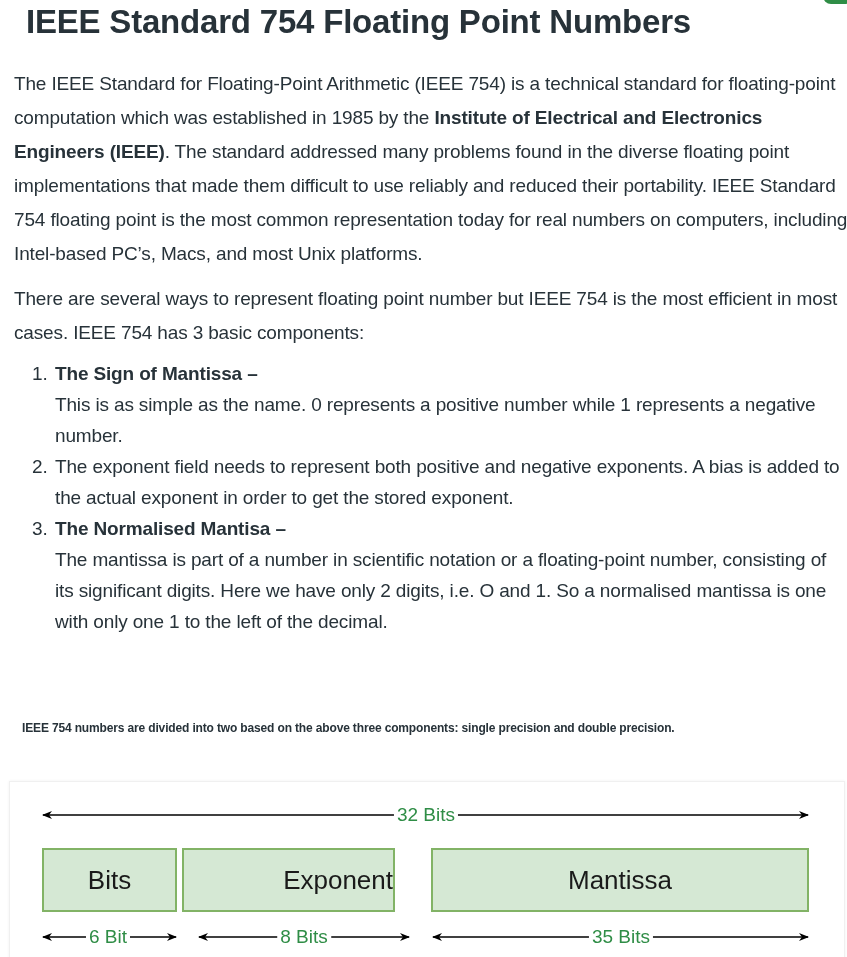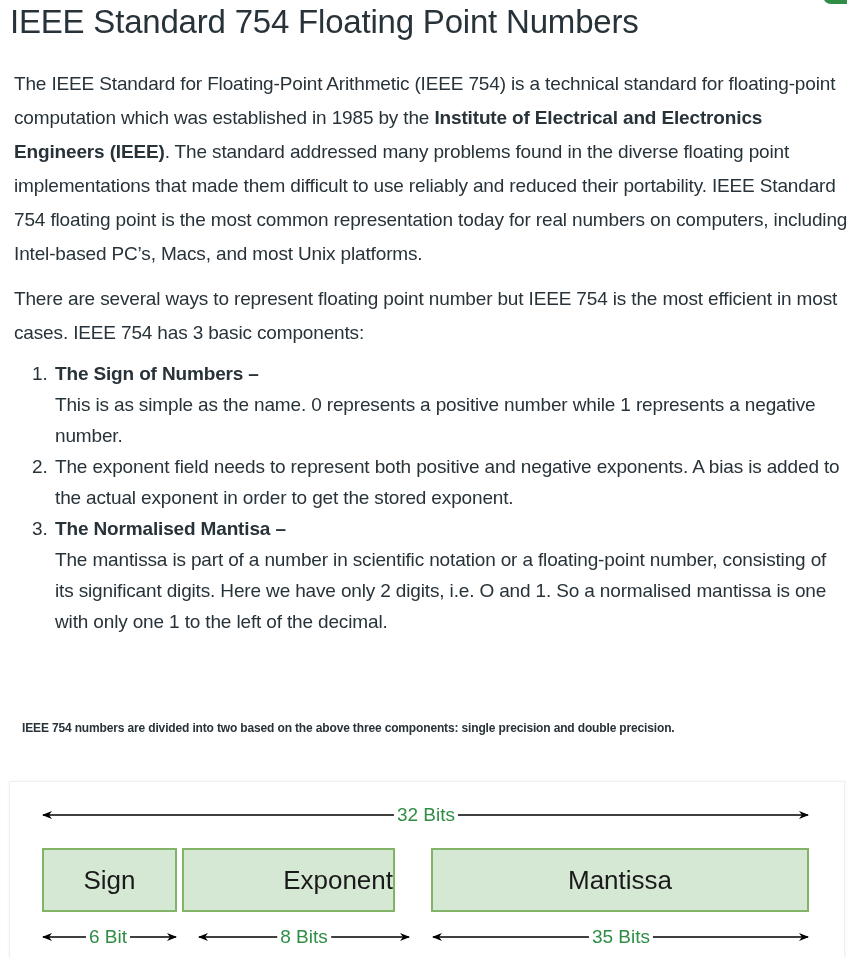--- a/index.html
+++ b/index.html
@@ -27,23 +27,23 @@
     .article {
       position: absolute;
       left: 10px;
       top: 0;
       width: 837px;
     }
     h1.page-title {
       margin: 0;
       position: absolute;
       top: 2px;
-      left: 0;
+      left: 16px;
       font-size: 33px;
-      font-weight: 400;
+      font-weight: 700;
       letter-spacing: -0.2px;
       color: #273239;
       white-space: nowrap;
       line-height: 40px;
     }
     .para {
       position: absolute;
       left: 0;
       width: 837px;
       font-size: 19px;
@@ -153,21 +153,21 @@
 <div class="article">
   <h1 class="page-title">IEEE Standard 754 Floating Point Numbers</h1>
 
   <p class="para p1"><span>The IEEE Standard for Floating-Point Arithmetic (IEEE 754) is a technical standard for floating-point computation which was established in 1985 by the </span><b>Institute of Electrical and Electronics Engineers (IEEE)</b><span>. The standard addressed many problems found in the diverse floating point implementations that made them difficult to use reliably and reduced their portability. IEEE Standard 754 floating point is the most common representation today for real numbers on computers, including Intel-based PC’s, Macs, and most Unix platforms.</span></p>
 
   <p class="para p2">There are several ways to represent floating point number but IEEE 754 is the most efficient in most cases. IEEE 754 has 3 basic components:</p>
 
   <ol class="components">
     <li>
       <span class="num">1.</span>
-      <span class="item-title">The Sign of Numbers –</span>
+      <span class="item-title">The Sign of Mantissa –</span>
       <span class="item-desc">This is as simple as the name. 0 represents a positive number while 1 represents a negative number.</span>
     </li>
     <li>
       <span class="num">2.</span>
       <span class="item-desc">The exponent field needs to represent both positive and negative exponents. A bias is added to the actual exponent in order to get the stored exponent.</span>
     </li>
     <li>
       <span class="num">3.</span>
       <span class="item-title">The Normalised Mantisa –</span>
       <span class="item-desc">The mantissa is part of a number in scientific notation or a floating-point number, consisting of its significant digits. Here we have only 2 digits, i.e. O and 1. So a normalised mantissa is one with only one 1 to the left of the decimal.</span>
@@ -192,21 +192,21 @@
     <line x1="43" y1="937" x2="176" y2="937" stroke="#000" stroke-width="1.3" marker-start="url(#ah)" marker-end="url(#ah)"></line>
 
     <line x1="199" y1="937" x2="409" y2="937" stroke="#000" stroke-width="1.3" marker-start="url(#ah)" marker-end="url(#ah)"></line>
 
     <line x1="433" y1="937" x2="808" y2="937" stroke="#000" stroke-width="1.3" marker-start="url(#ah)" marker-end="url(#ah)"></line>
   </svg>
 
   <span class="bit-label" style="left:426px; top:804px;">32 Bits</span>
 
   <div class="field-box box-sign">
-      <span>Sign</span>
+      <span>Bits</span>
     </div>
   <div class="field-box box-exponent">
       <span>Exponent</span>
     </div>
   <div class="field-box box-mantissa">
       <span>Mantissa</span>
     </div>
 
   <span class="bit-label" style="left:108px; top:926px;">6 Bit</span>
   <span class="bit-label" style="left:304px; top:926px;">8 Bits</span>

